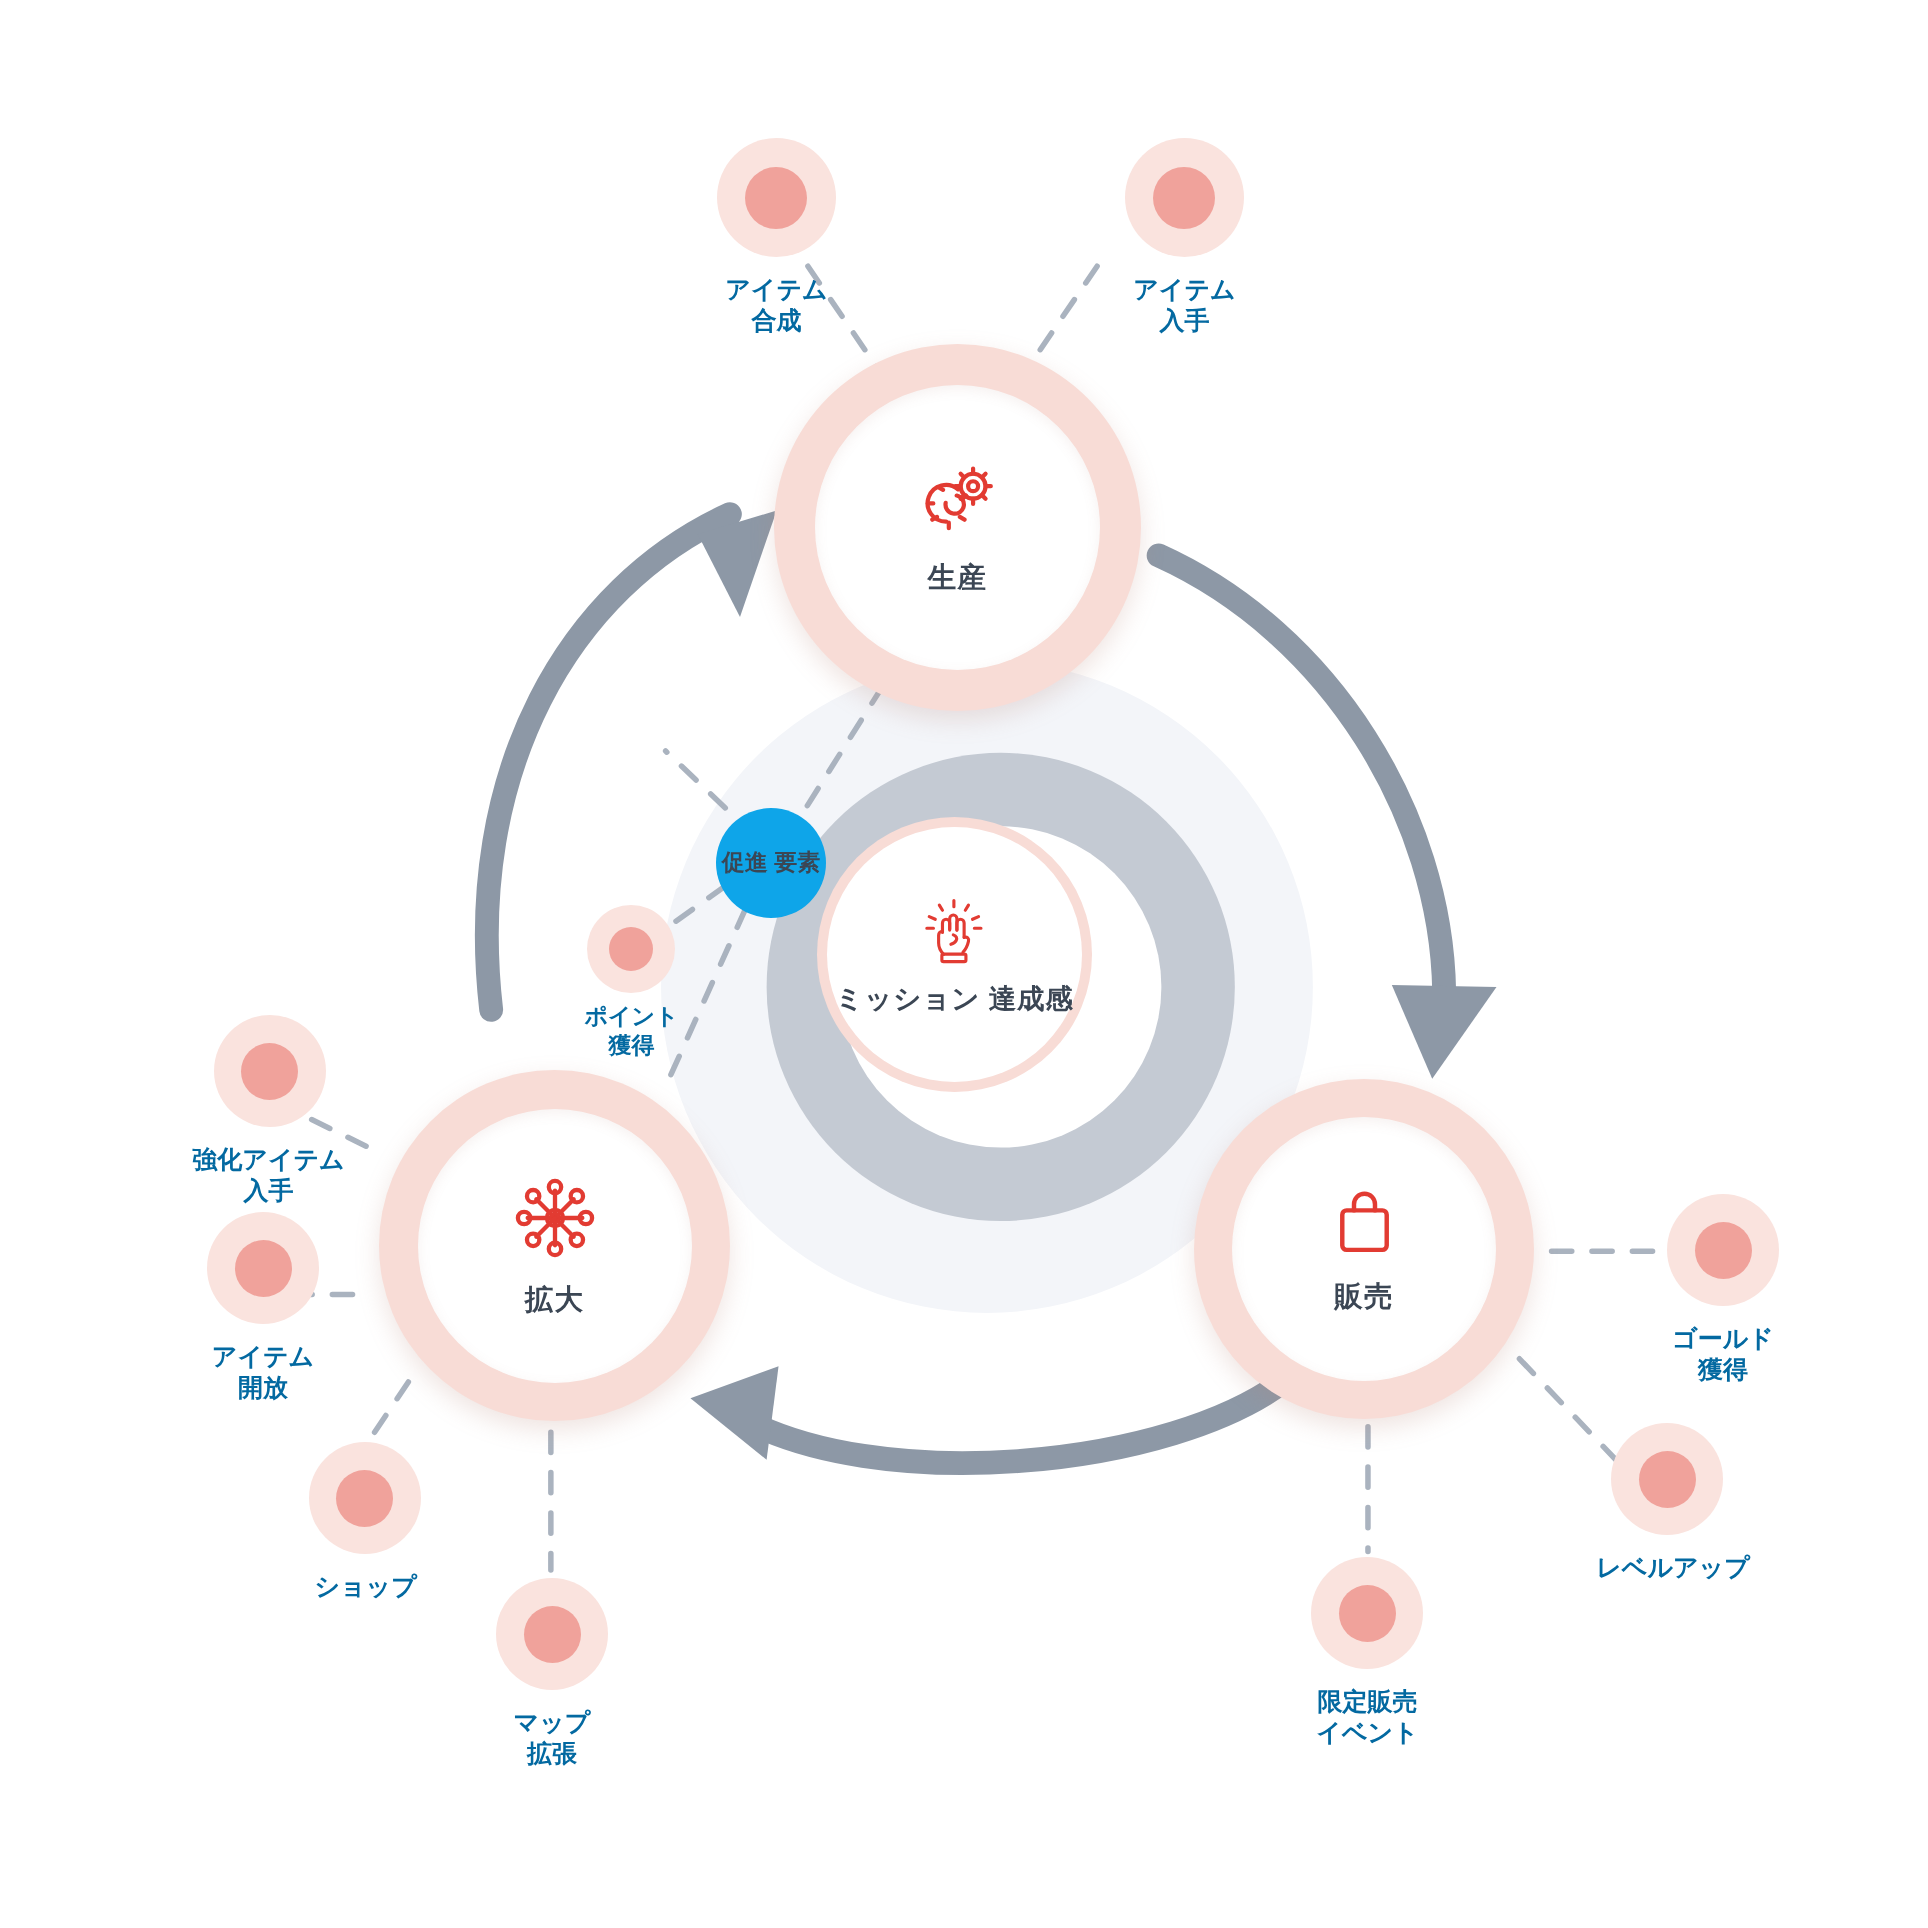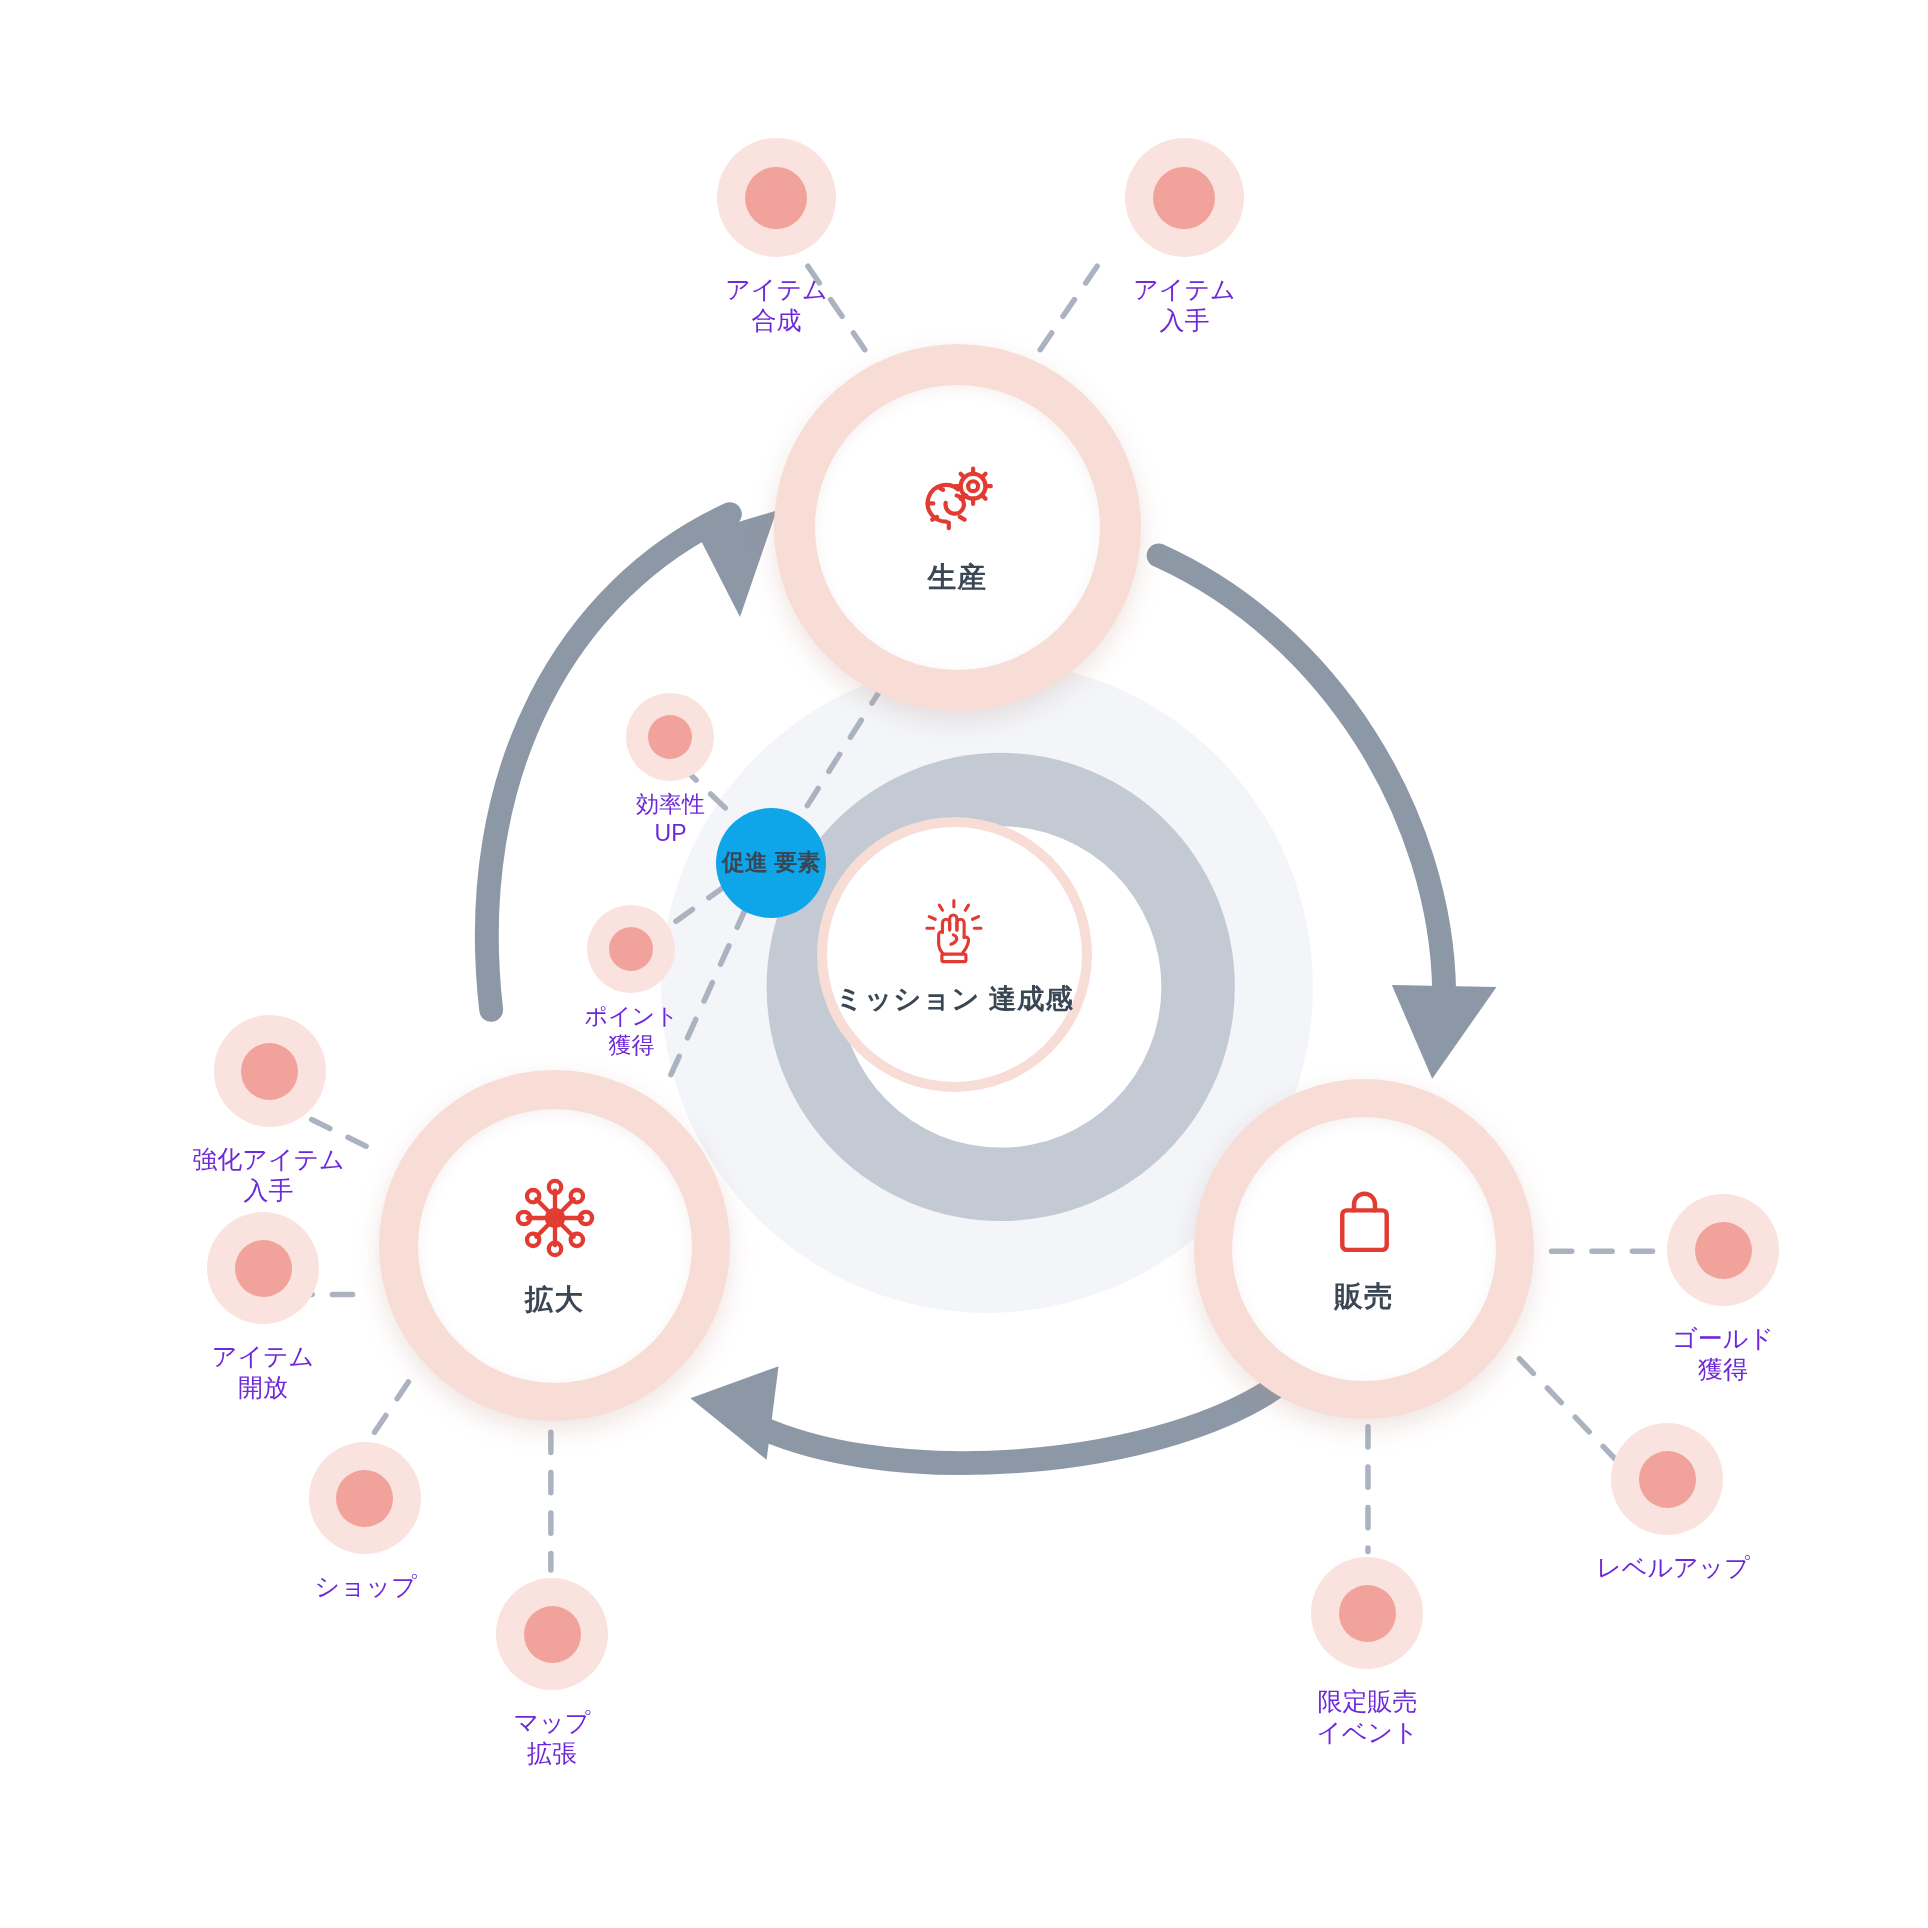--- a/index.html
+++ b/index.html
@@ -29,21 +29,21 @@
   
   #promo-bubble{position:absolute;border-radius:50%;background:#0ea5e9;
        display:flex;align-items:center;justify-content:center;}
   #promo-bubble .plabel{font-size:23px;color:#3b4654;font-weight:700;
        line-height:1.2;text-align:center;}
 
   
   .sat{position:absolute;}
   .sat .halo{position:absolute;border-radius:50%;background:#fae3de;}
   .sat .dot{position:absolute;border-radius:50%;background:#f0a29b;}
-  .sat .slabel{position:absolute;font-size:25px;color:#6d28d9;font-weight:400;
+  .sat .slabel{position:absolute;font-size:25px;color:#0369a1;font-weight:700;
        line-height:1.25;text-align:center;white-space:pre;}
   .sat.small .slabel{font-size:23px;}
 </style>
 </head>
 <body>
 
 <div id="stage">
 
   <svg id="svgroot" viewBox="0 0 2100 2100">
     <defs>
@@ -184,26 +184,20 @@
 合成</div>
   </div>
 
   <div class="sat" style="left:1097px;top:138px;width:239px;height:211px;">
     <div class="halo" style="left:27.5px;top:0;width:119px;height:119px;"></div>
     <div class="dot" style="left:56px;top:28.5px;width:62px;height:62px;"></div>
     <div class="slabel" style="left:-4.6px;top:136px;width:184px;">アイテム
 入手</div>
   </div>
 
-  <div class="sat small" style="left:617px;top:693px;width:184px;height:184px;">
-    <div class="halo" style="left:9.2px;top:0;width:88px;height:88px;"></div>
-    <div class="dot" style="left:31px;top:22px;width:44px;height:44px;"></div>
-    <div class="slabel" style="left:-11px;top:97px;width:129px;">効率性
-UP</div>
-  </div>
 
   <div class="sat small" style="left:569px;top:905px;width:202px;height:193px;">
     <div class="halo" style="left:18.4px;top:0;width:88px;height:88px;"></div>
     <div class="dot" style="left:40px;top:22px;width:44px;height:44px;"></div>
     <div class="slabel" style="left:-20px;top:97px;width:165px;">ポイント
 獲得</div>
   </div>
 
   <div class="sat" style="left:179px;top:1015px;width:275px;height:211px;">
     <div class="halo" style="left:35px;top:0;width:112px;height:112px;"></div>

